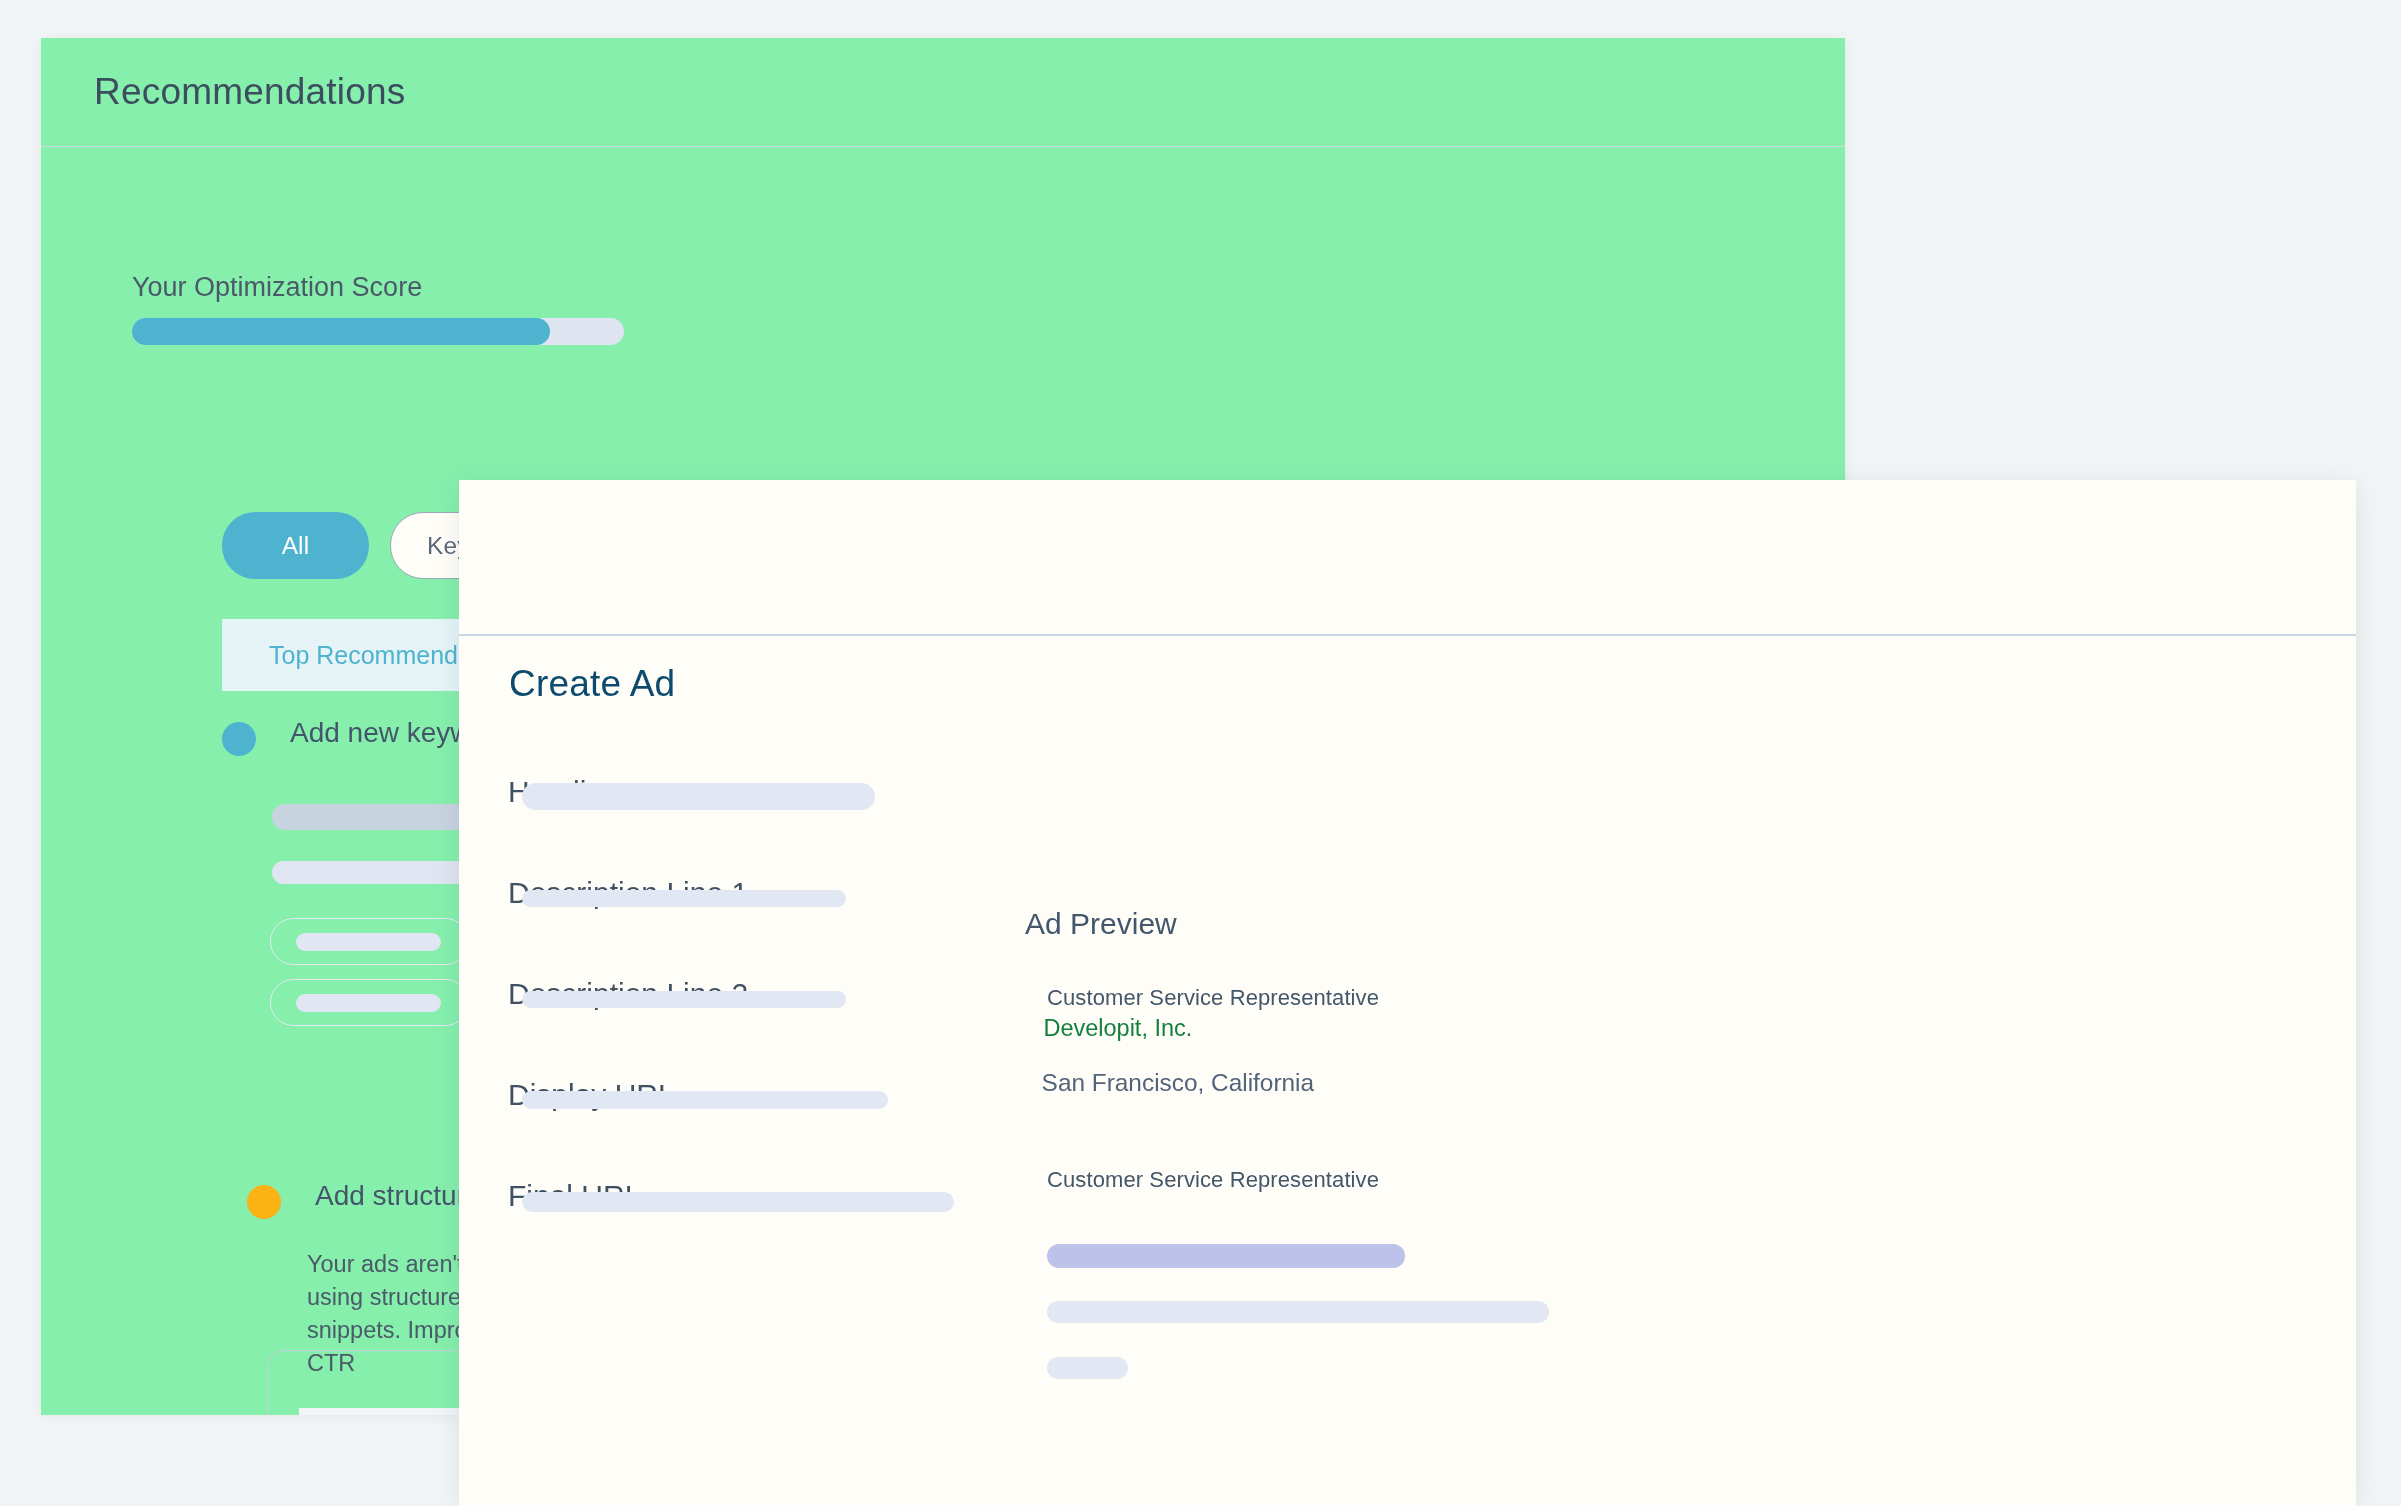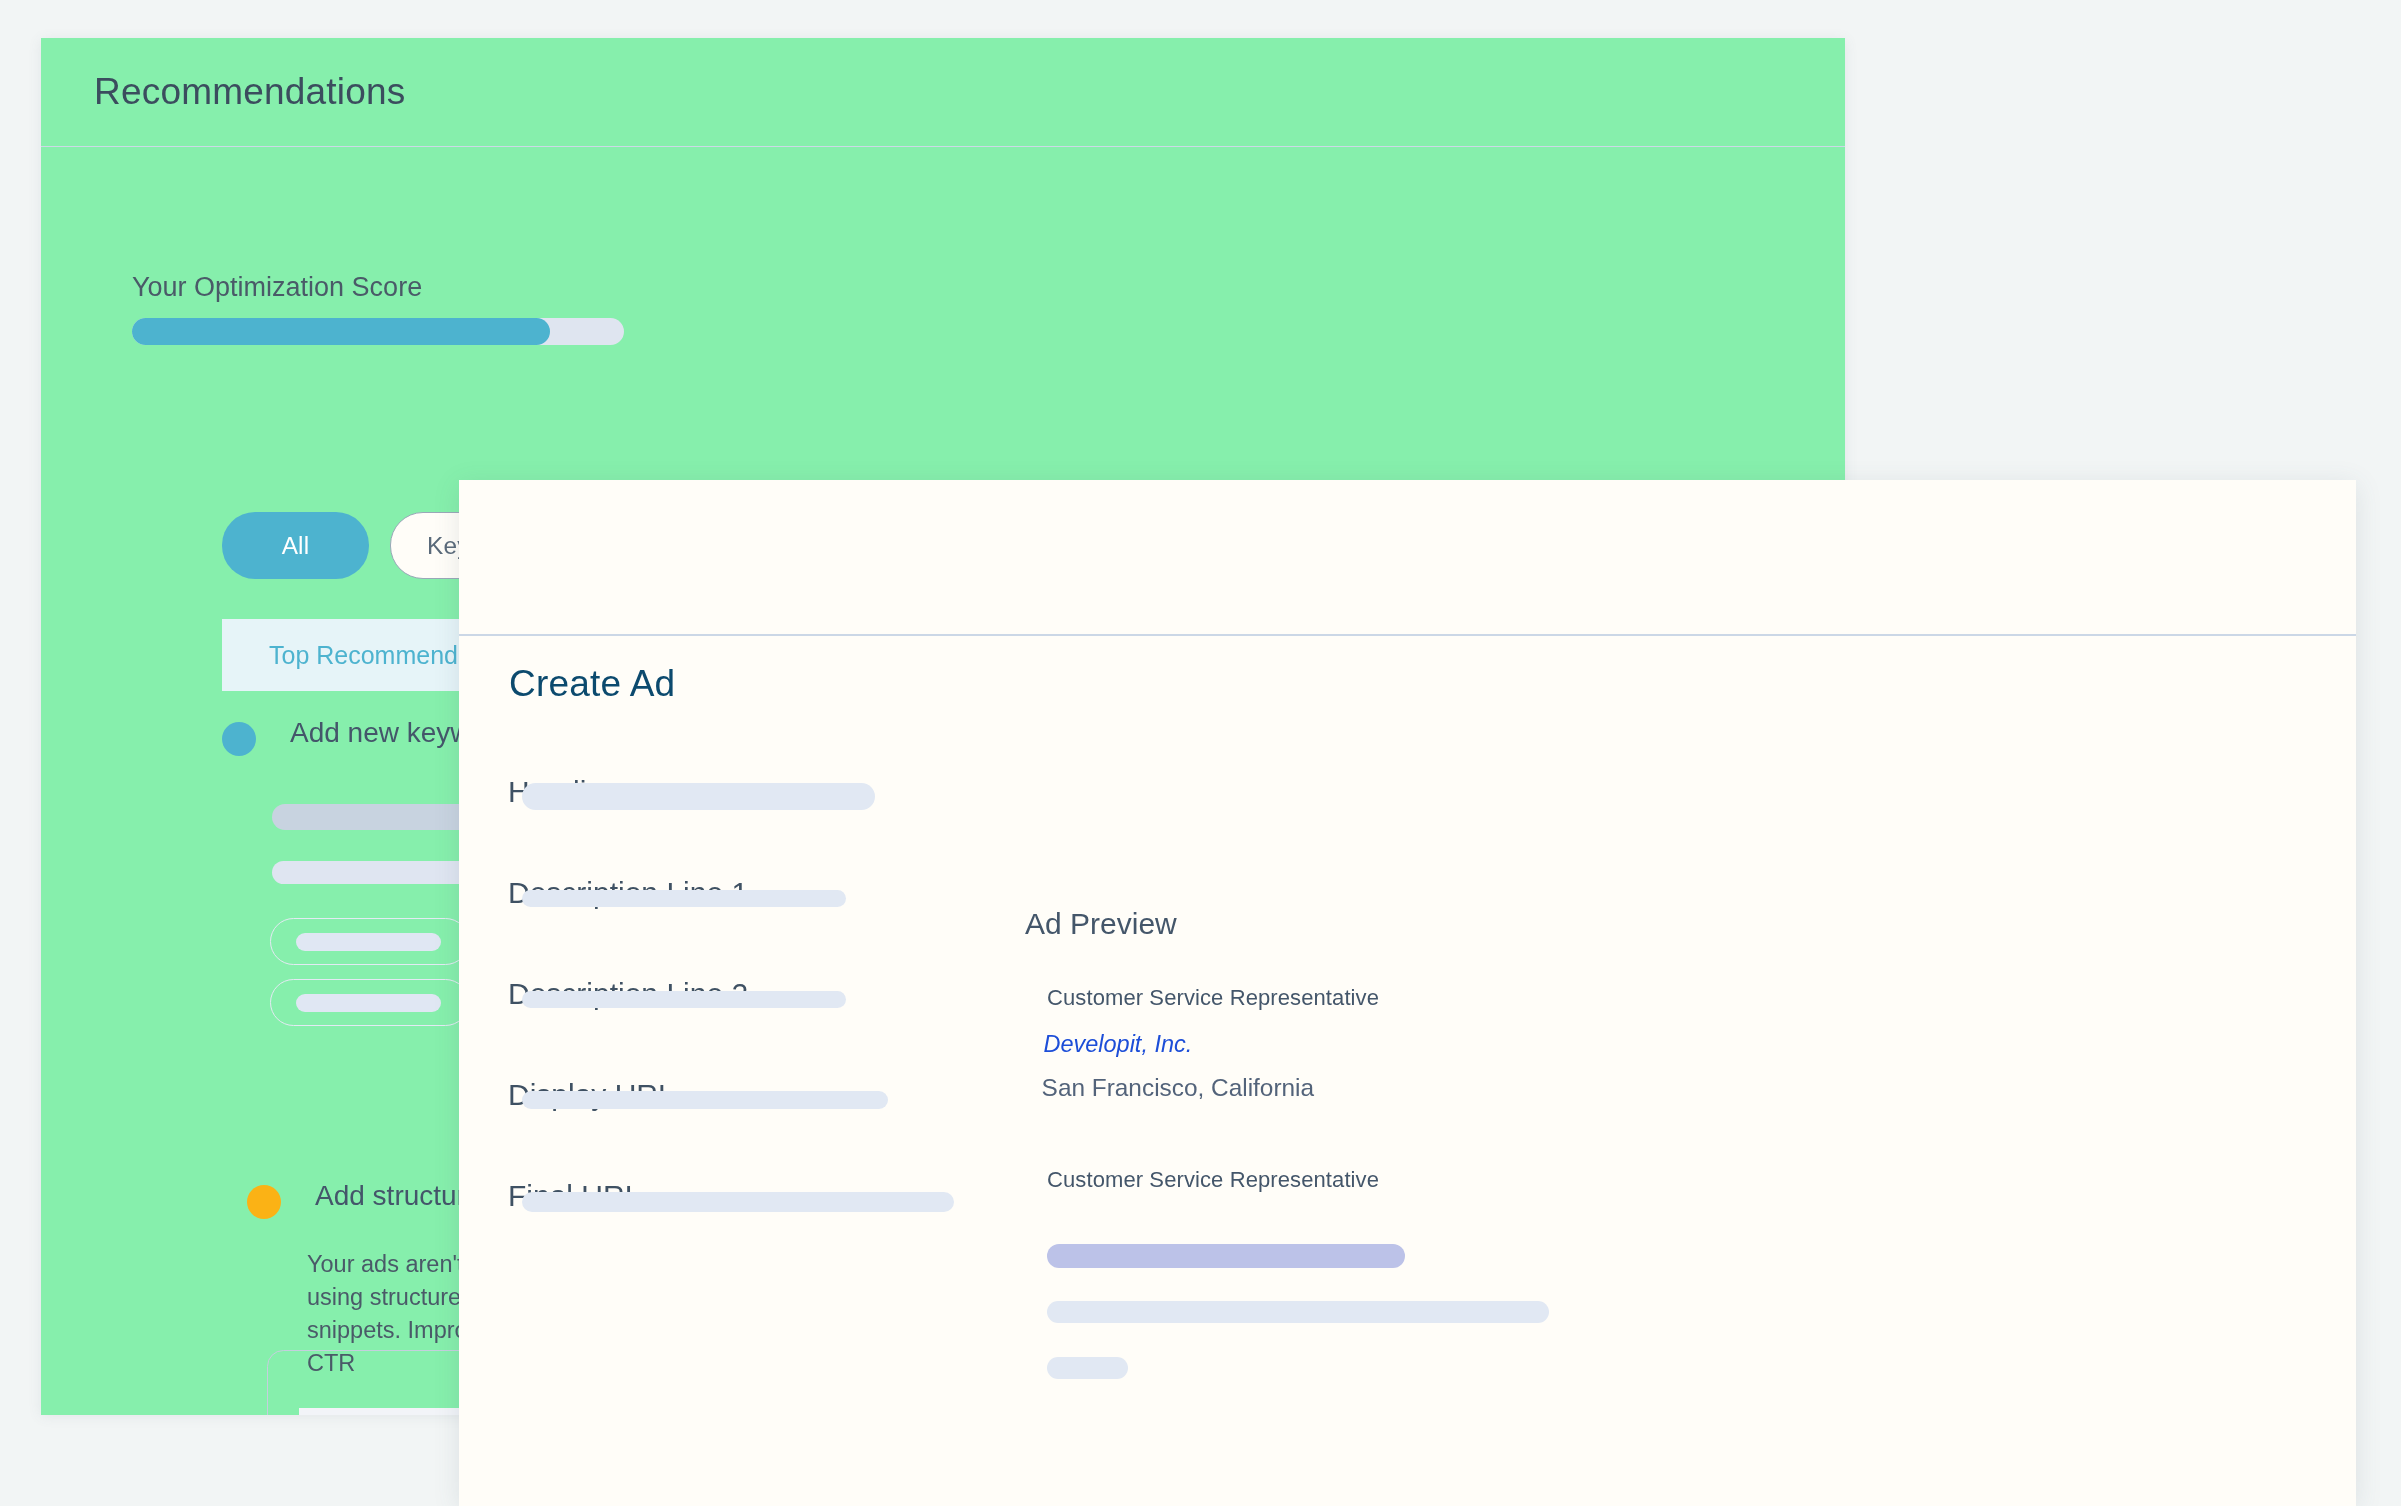--- a/index.html
+++ b/index.html
@@ -279,28 +279,27 @@
   }
   .preview-block { position: absolute; left: 588px; }
   .preview-heading {
     font-size: 22px;
     color: #44566a;
     letter-spacing: 0.1px;
     white-space: nowrap;
   }
   .preview-sub {
     font-size: 23.5px;
-    color: #1d4ed8;
-    margin-top: 20px;
-    font-style: italic;
+    color: #15803d;
+    margin-top: 4px;
   }
   .preview-loc {
     font-size: 24.4px;
     color: #53637a;
-    margin-top: 16px;
+    margin-top: 27px;
   }
   .pv-bar { border-radius: 14.5px; position: absolute; }
 </style>
 </head>
 <body>
 
 <div id="recommendations-panel">
 
   <div id="rec-header">
     <div id="rec-title">Recommendations</div>

